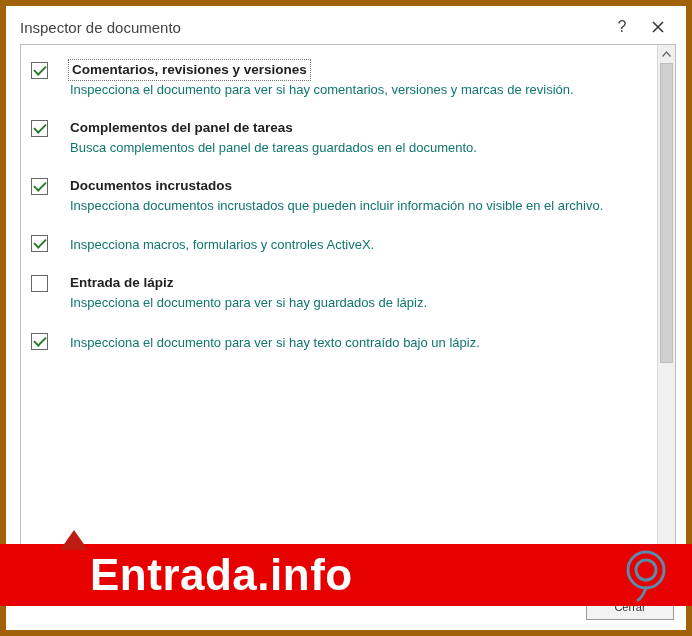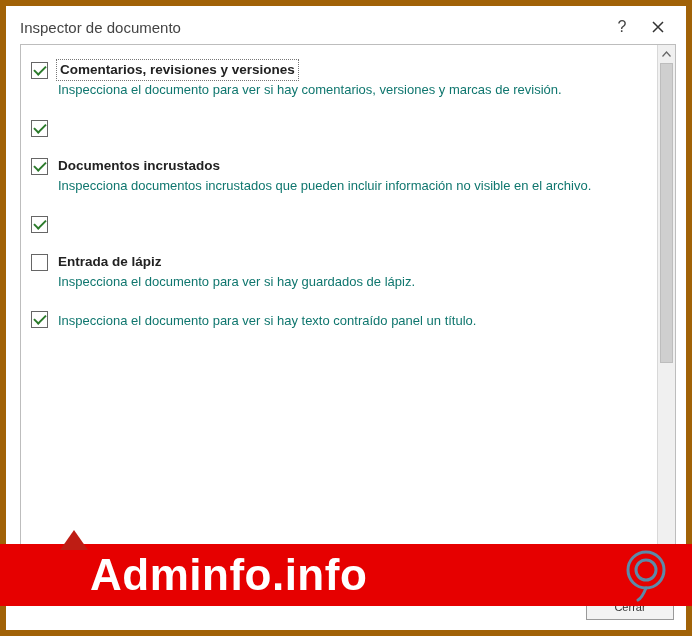--- a/index.html
+++ b/index.html
@@ -76,21 +76,21 @@
       background: #fff;
     }
     .cbx.checked::after {
       content: "";
       width: 10px;
       height: 5px;
       border-left: 2px solid #2b7a2b;
       border-bottom: 2px solid #2b7a2b;
       transform: rotate(-45deg) translate(1px,-1px);
     }
-    .item-text { flex: 1; padding-right: 4px; }
+    .item-text { flex: 1; padding-right: 4px; margin-left: 12px; }
     .item-title {
       font-weight: 700;
       color: #222;
       font-size: 13.5px;
       line-height: 1.35;
       display: inline-block;
     }
     .item-title.focused {
       outline: 1px dotted #777;
       outline-offset: 1px;
@@ -184,36 +184,37 @@
 
 
   <div class="list-wrap">
     <div class="items" id="items-container">
         <div class="item">
           <div class="cbx checked"></div>
           <div class="item-text"><div class="item-title focused">Comentarios, revisiones y versiones</div><div class="item-desc">Inspecciona el documento para ver si hay comentarios, versiones y marcas de revisión.</div></div>
         </div>
         <div class="item">
           <div class="cbx checked"></div>
+          <div class="item-text"><div class="item-title">Complementos del panel de tareas</div><div class="item-desc">Busca complementos del panel de tareas guardados en el documento.</div></div>
         </div>
         <div class="item">
           <div class="cbx checked"></div>
           <div class="item-text"><div class="item-title">Documentos incrustados</div><div class="item-desc">Inspecciona documentos incrustados que pueden incluir información no visible en el archivo.</div></div>
         </div>
         <div class="item">
           <div class="cbx checked"></div>
-          <div class="item-text"></div>
+          <div class="item-text"><div class="item-desc">Inspecciona macros, formularios y controles ActiveX.</div></div>
         </div>
         <div class="item">
           <div class="cbx"></div>
           <div class="item-text"><div class="item-title">Entrada de lápiz</div><div class="item-desc">Inspecciona el documento para ver si hay guardados de lápiz.</div></div>
         </div>
         <div class="item">
           <div class="cbx checked"></div>
-          <div class="item-text"><div class="item-desc">Inspecciona el documento para ver si hay texto contraído panel un título.</div></div>
+          <div class="item-text"><div class="item-desc">Inspecciona el documento para ver si hay texto contraído bajo un lápiz.</div></div>
         </div>
       </div>
     <div class="scrollbar">
       <div class="sc-btn">
         <svg width="9" height="6" viewBox="0 0 9 6">
             <path d="M0.5 5.5 L4.5 1 L8.5 5.5" stroke="#666" stroke-width="1.2" fill="none"></path>
           </svg>
       </div>
       <div class="sc-track">
         <div class="sc-thumb"></div>
@@ -227,21 +228,21 @@
   </div>
 
   <div class="footer">
     <div class="btn primary" style="visibility:hidden">Inspeccionar</div>
     <div class="btn">Cerrar</div>
   </div>
 
 </div>
 
 <div class="watermark">
-  <div class="wm-text">Adminfo.info</div>
+  <div class="wm-text">Entrada.info</div>
   <div class="wm-logo">
     <svg viewBox="0 0 56 56">
       <circle cx="28" cy="24" r="18" fill="none" stroke="#5c8aa8" stroke-width="3"></circle>
       <circle cx="28" cy="24" r="10" fill="none" stroke="#5c8aa8" stroke-width="3"></circle>
       <path d="M28 42 Q24 52 20 54" fill="none" stroke="#5c8aa8" stroke-width="3" stroke-linecap="round"></path>
     </svg>
   </div>
 </div>
 
 </body></html>

